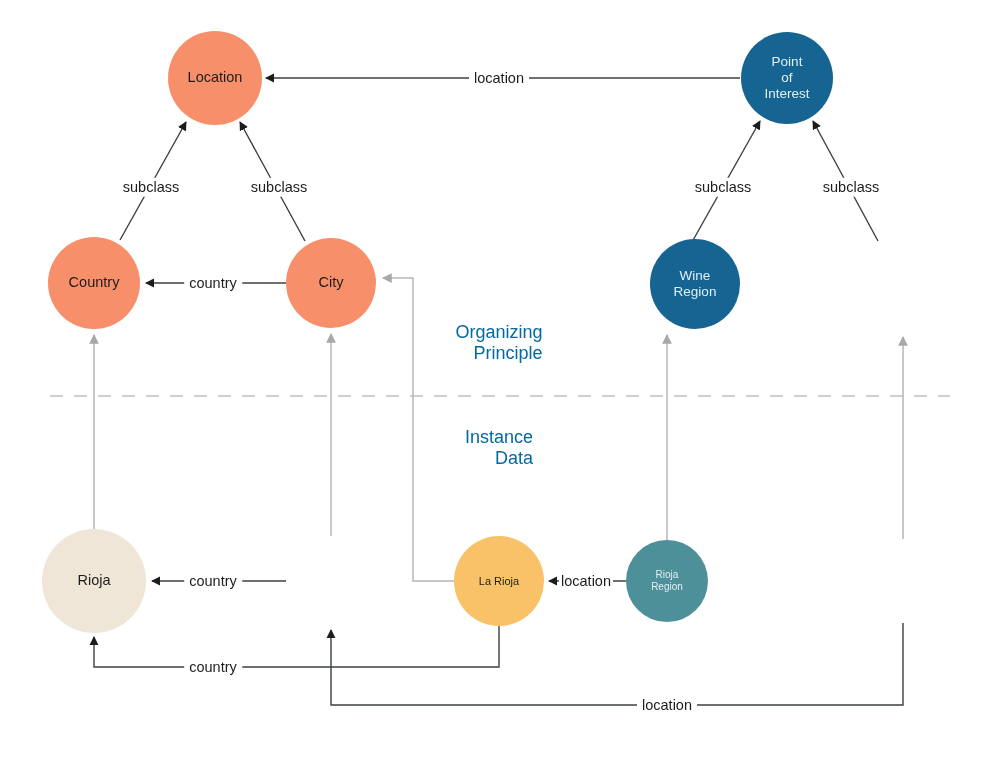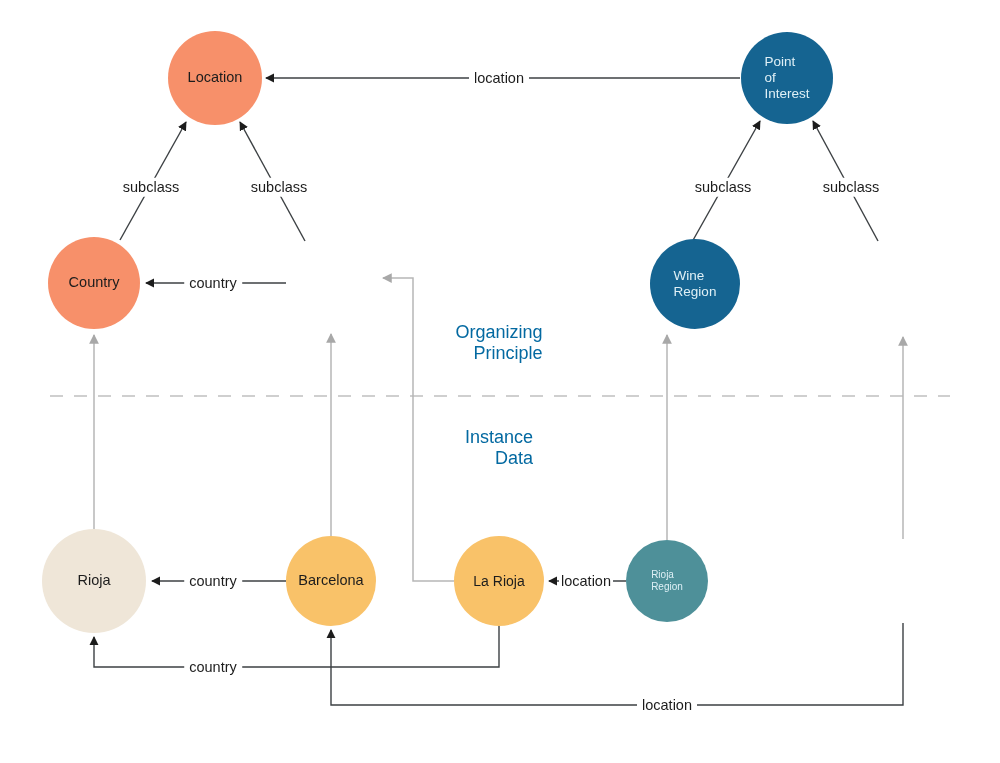--- a/index.html
+++ b/index.html
@@ -22,20 +22,21 @@
     left: 0; top: 0;
     width: 1000px;
     height: 763px;
   }
   .node {
     position: absolute;
     border-radius: 50%;
     display: flex;
     align-items: center;
     justify-content: center;
+    text-align: center;
     line-height: 1.18;
     box-sizing: border-box;
     z-index: 3;
   }
   .node-label {
     display: block;
     white-space: pre-line;
     padding: 0 2px;
   }
   .edge-label {
@@ -121,36 +122,36 @@
   <div class="node" style="left:741px;top:32px;width:92px;height:92px;background:#156491;color:#DFF0F6;font-size:13.5px;">
     <span class="node-label">Point
 of
 Interest</span>
   </div>
 
   <div class="node" style="left:48px;top:237px;width:92px;height:92px;background:#F7906A;color:#1c1c1c;font-size:14.5px;">
     <span class="node-label">Country</span>
   </div>
 
+  <div class="node" style="left:286px;top:238px;width:90px;height:90px;background:#F7906A;color:#1c1c1c;font-size:14.5px;">
+    <span class="node-label">City</span>
+  </div>
 
   <div class="node" style="left:650px;top:239px;width:90px;height:90px;background:#156491;color:#DFF0F6;font-size:13.5px;">
     <span class="node-label">Wine
 Region</span>
   </div>
 
 
   <div class="node" style="left:42px;top:529px;width:104px;height:104px;background:#EFE6D8;color:#1c1c1c;font-size:14.5px;">
     <span class="node-label">Rioja</span>
   </div>
 
-  <div class="node" style="left:286px;top:536px;width:90px;height:90px;background:#F9C269;color:#1c1c1c;font-size:14.5px;">
-    <span class="node-label">Barcelona</span>
-  </div>
 
-  <div class="node" style="left:454px;top:536px;width:90px;height:90px;background:#F9C269;color:#1c1c1c;font-size:14px;">
+  <div class="node" style="left:454px;top:536px;width:90px;height:90px;background:#F9C269;color:#1c1c1c;font-size:11px;">
     <span class="node-label">La Rioja</span>
   </div>
 
   <div class="node" style="left:626px;top:540px;width:82px;height:82px;background:#4E9099;color:#DFF0F6;font-size:10px;">
     <span class="node-label">Rioja
 Region</span>
   </div>
 
 
   <div class="edge-label" style="left:499px;top:78px;">location</div>

